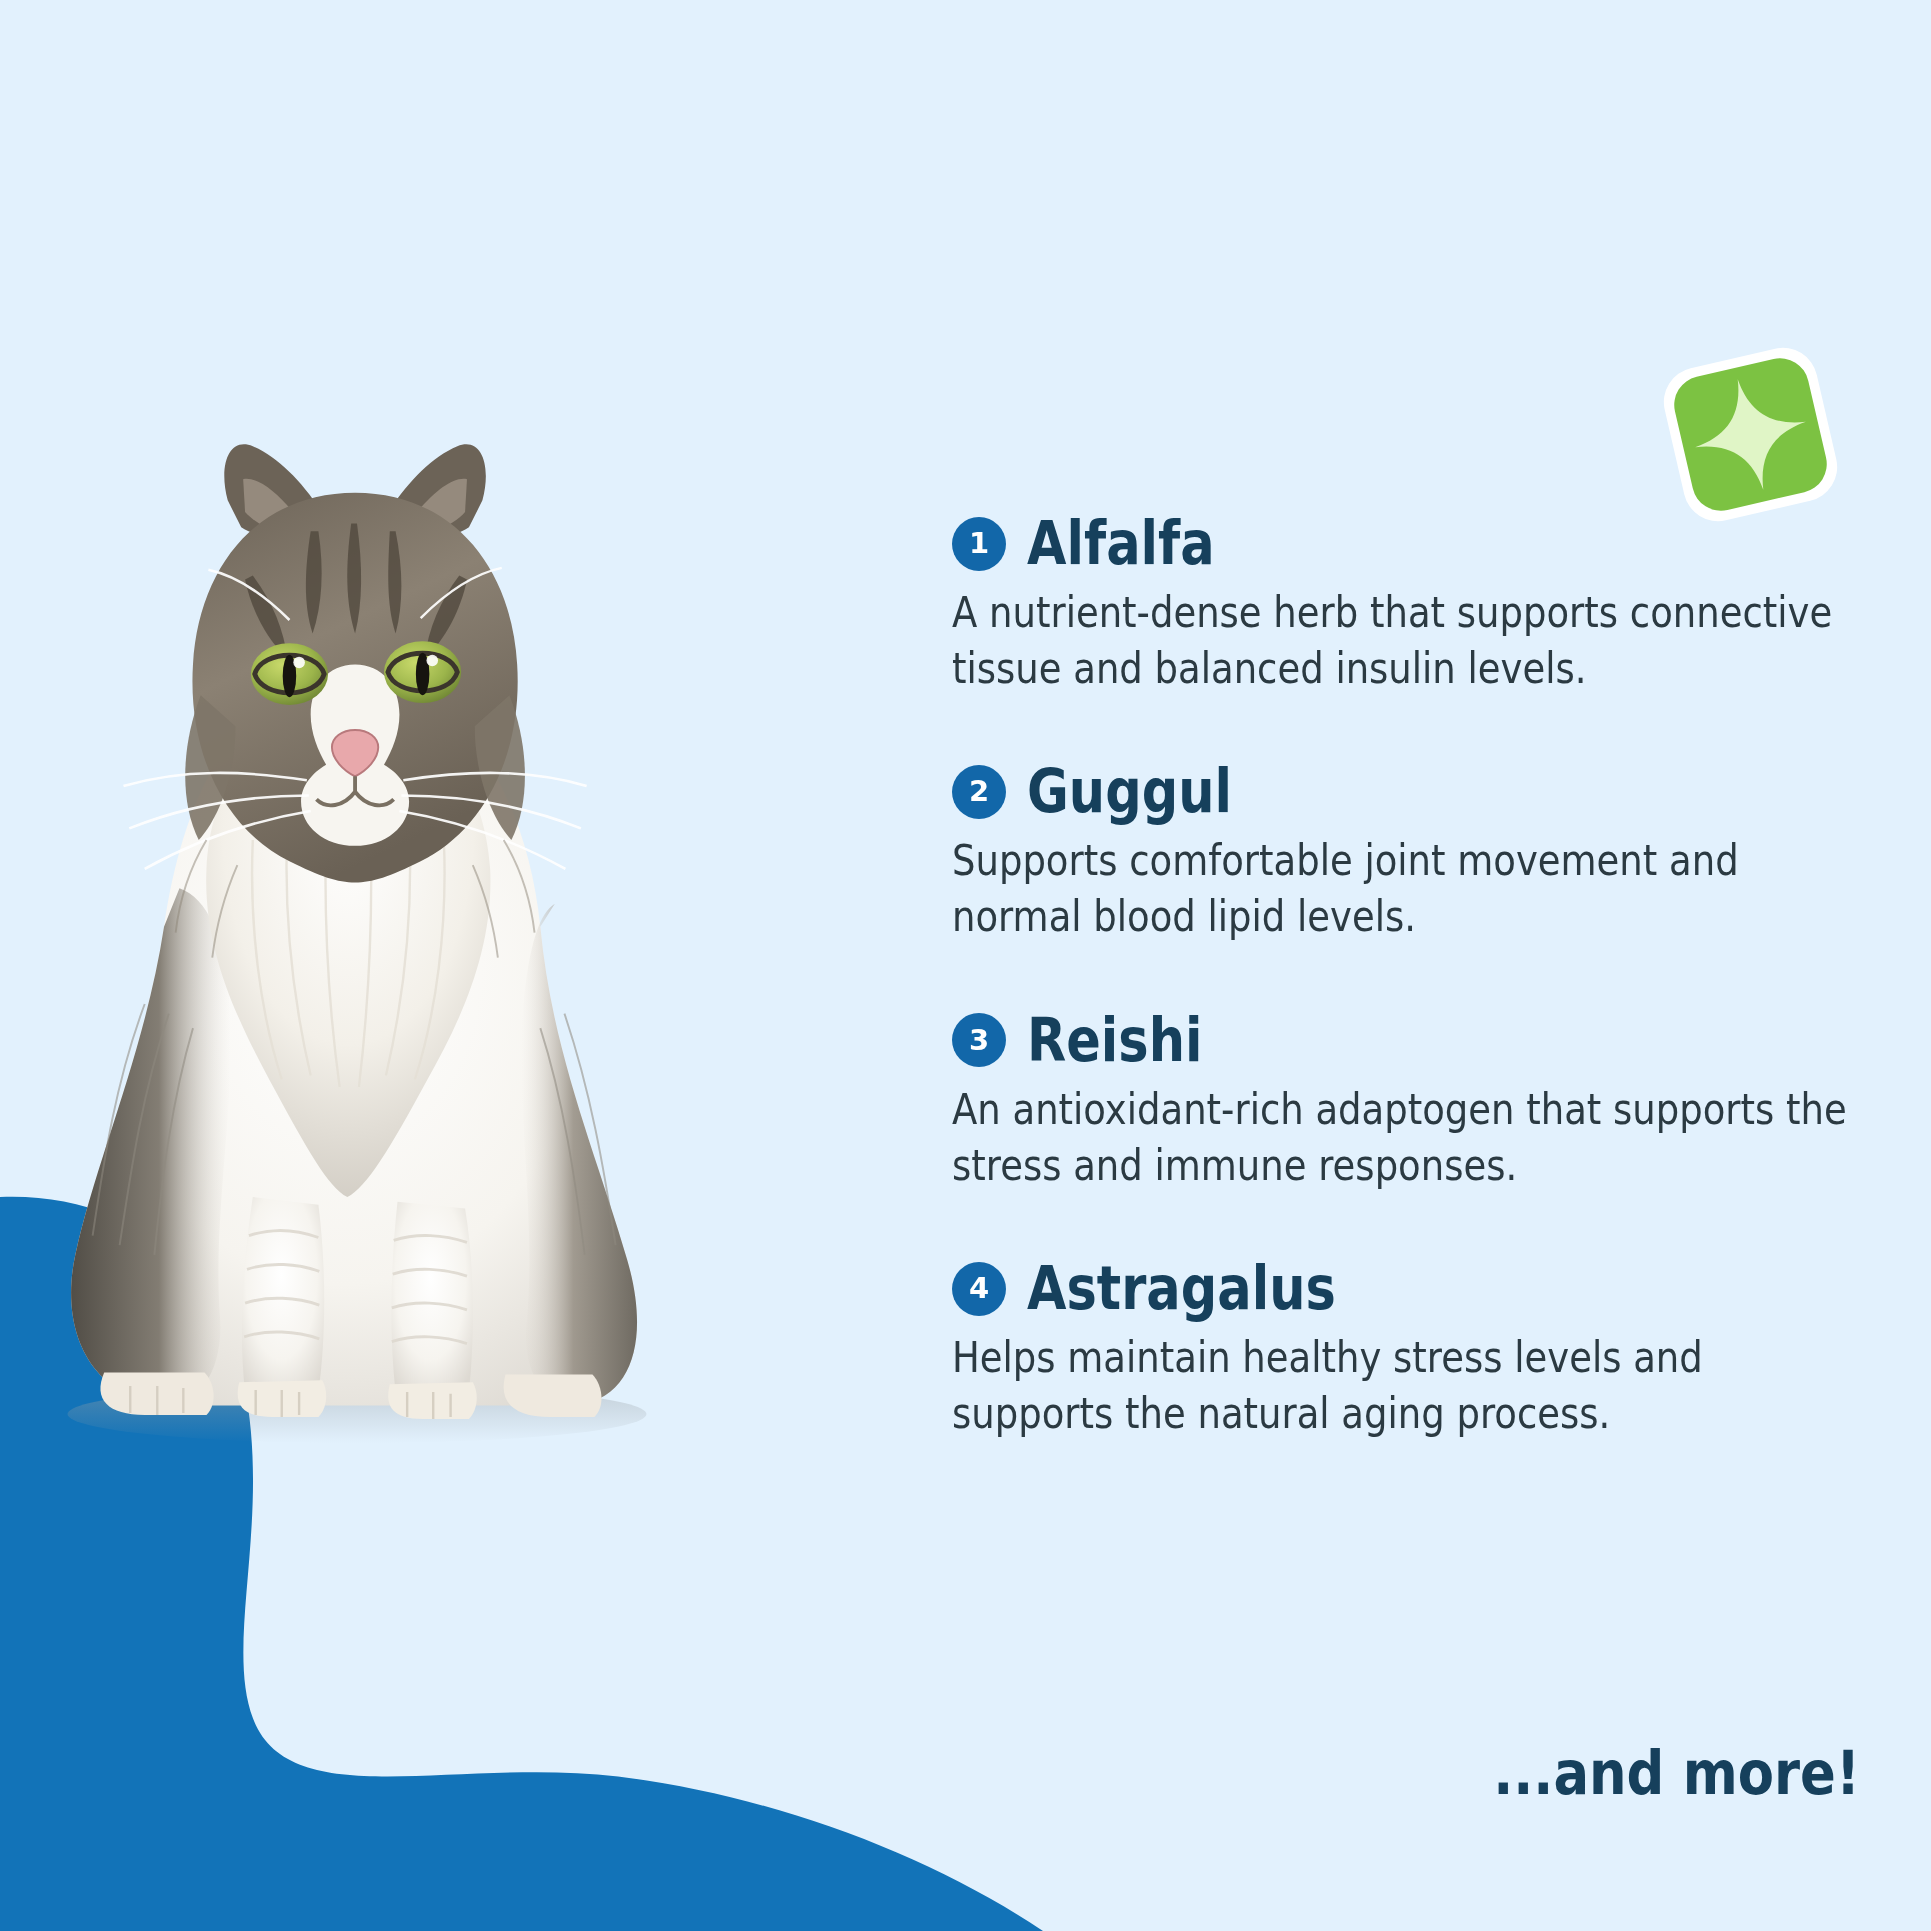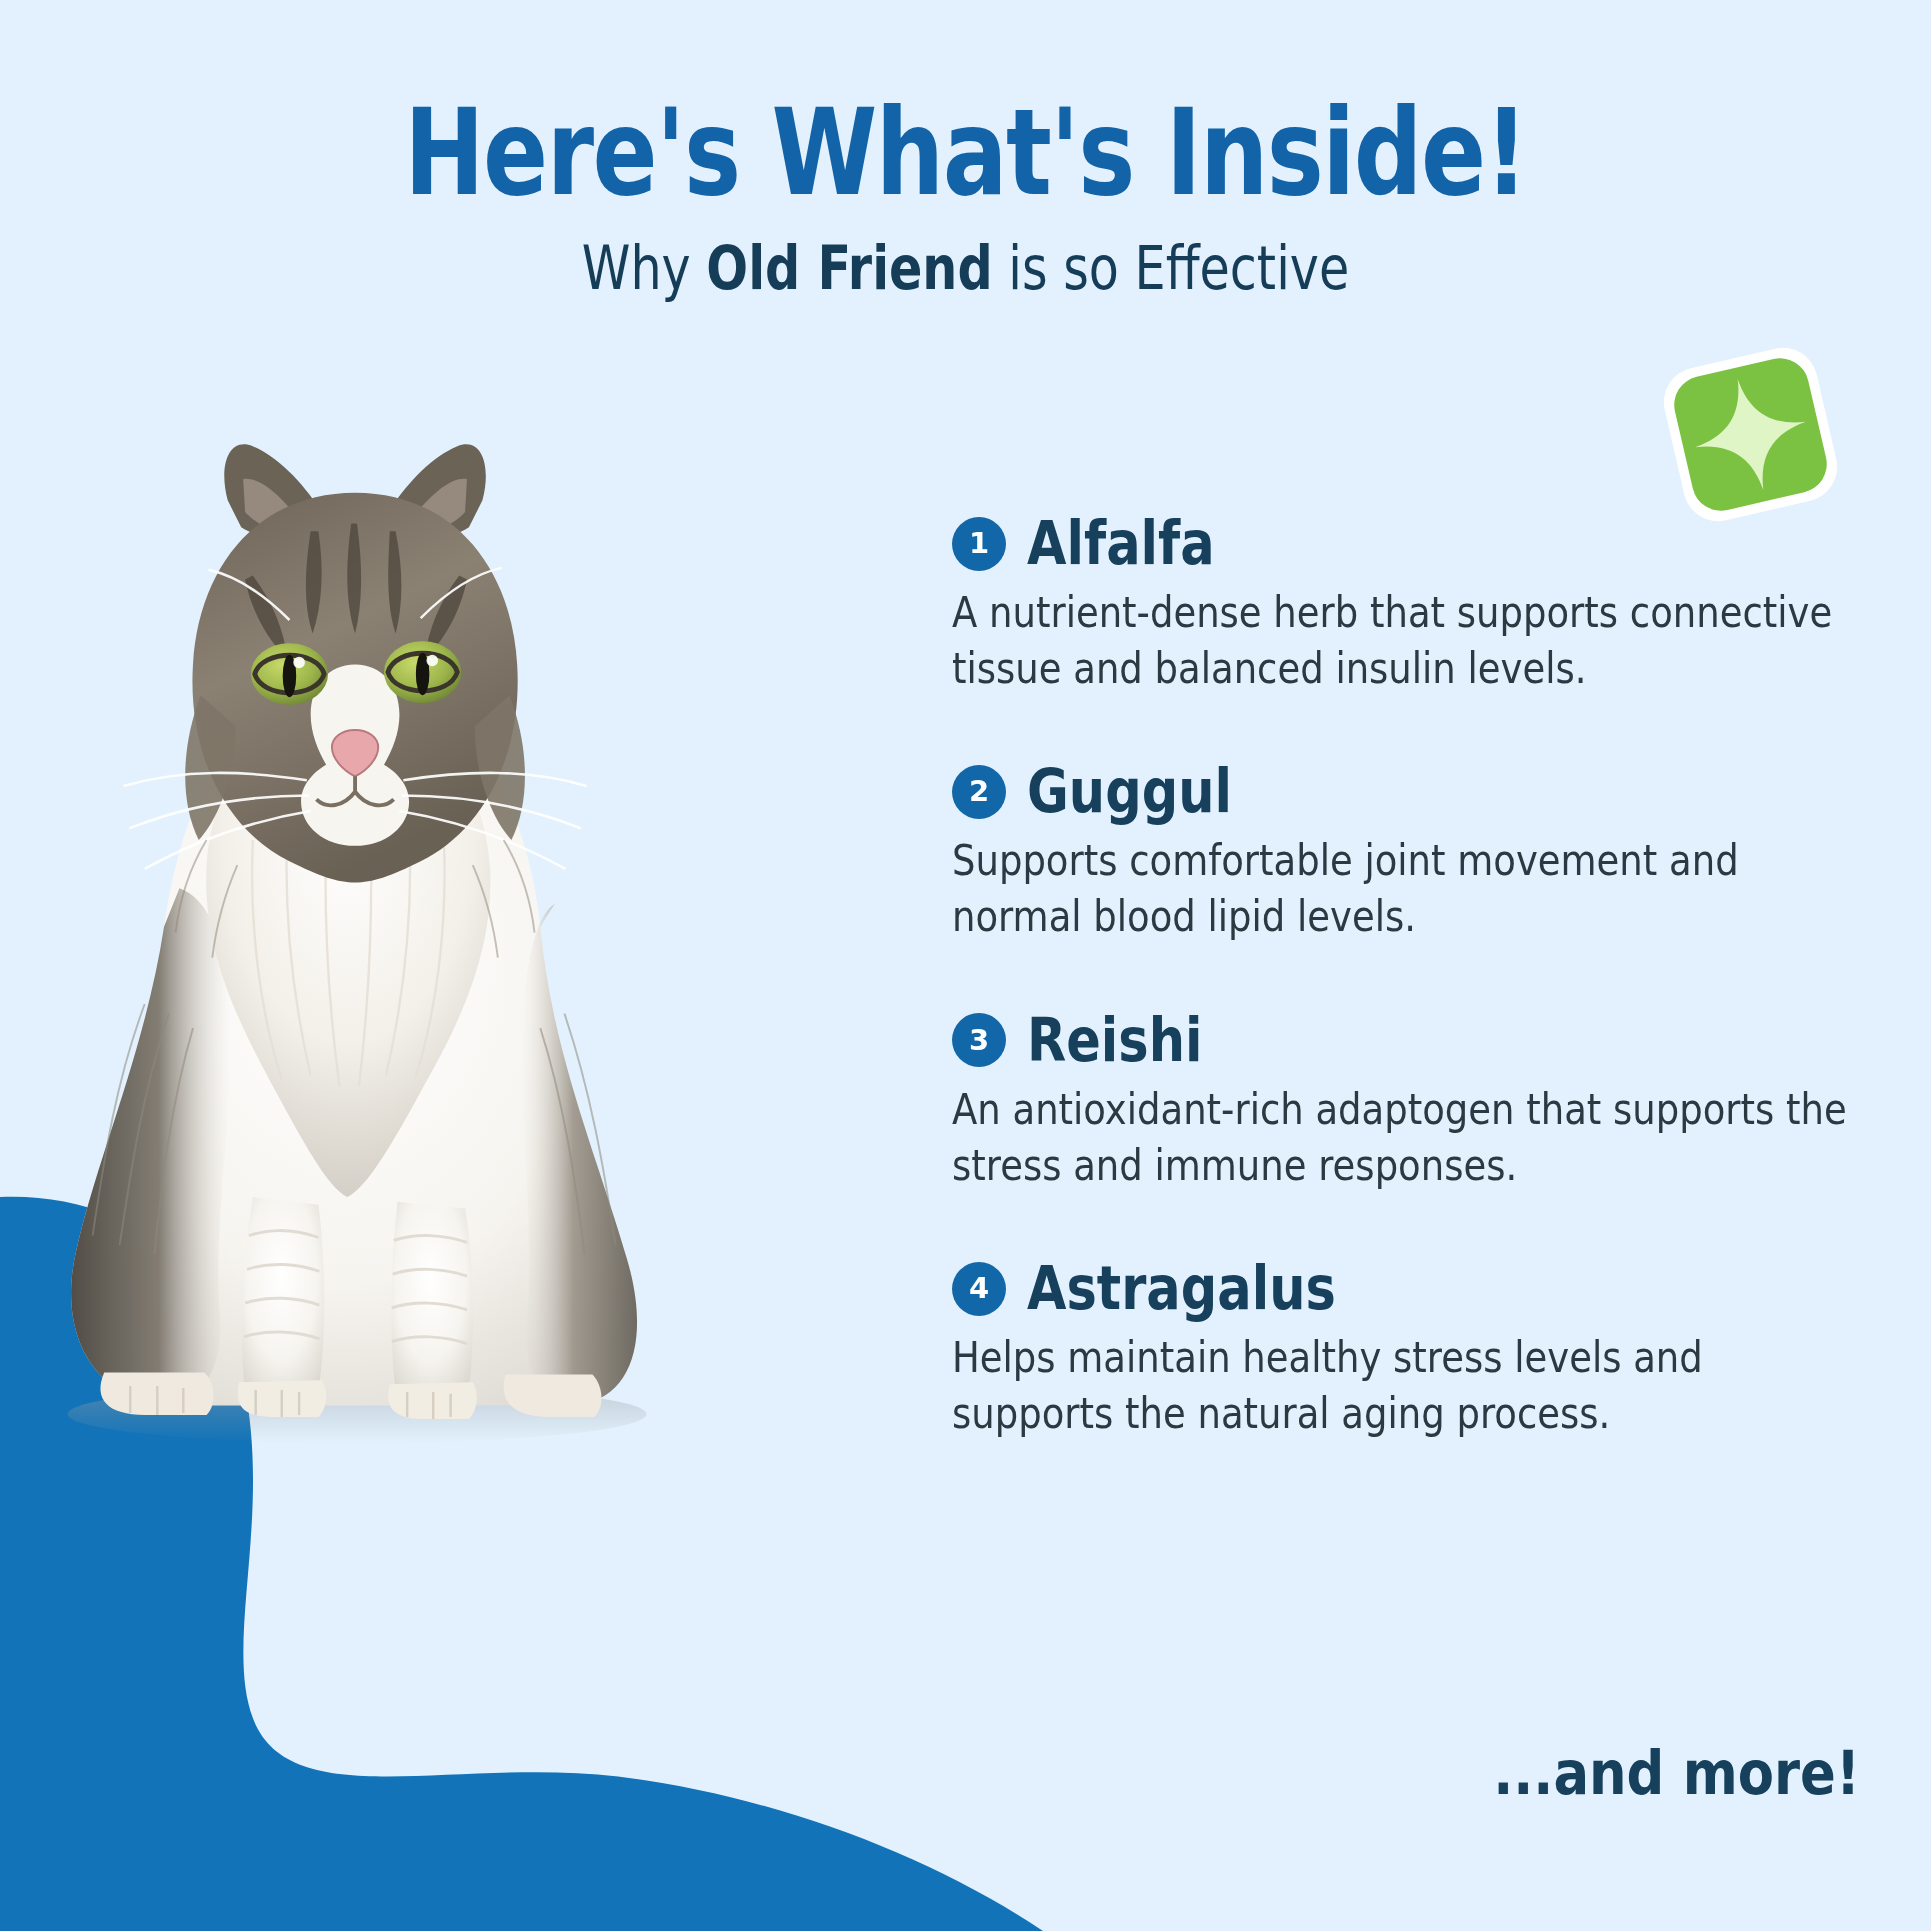--- a/index.html
+++ b/index.html
@@ -154,24 +154,20 @@
 <body>
 
 <div id="poster">
 
   <svg class="blob" viewBox="0 0 1080 820" preserveAspectRatio="none" aria-hidden="true">
     <path d="M0,60 C120,55 225,120 252,250 C282,392 232,520 262,600
              C300,700 470,640 640,660 C800,680 960,740 1080,820
              L1080,820 L0,820 Z" fill="#1273b8"></path>
   </svg>
 
-  <div class="header">
-    <div class="title">Here's What's Inside!</div>
-    <div class="subtitle"><span>Why </span><b>Old Friend</b><span> is so Effective</span></div>
-  </div>
 
   <svg class="badge-sparkle" viewBox="0 0 190 190" aria-hidden="true">
     <g transform="rotate(-13 95 95)">
       <rect x="14" y="14" width="162" height="162" rx="36" ry="36" fill="#ffffff"></rect>
       <rect x="24" y="24" width="142" height="142" rx="30" ry="30" fill="#7cc242"></rect>
       <path d="M95 36 C99 72 118 91 154 95 C118 99 99 118 95 154
                C91 118 72 99 36 95 C72 91 91 72 95 36 Z" fill="#e0f5c6"></path>
     </g>
   </svg>
 

